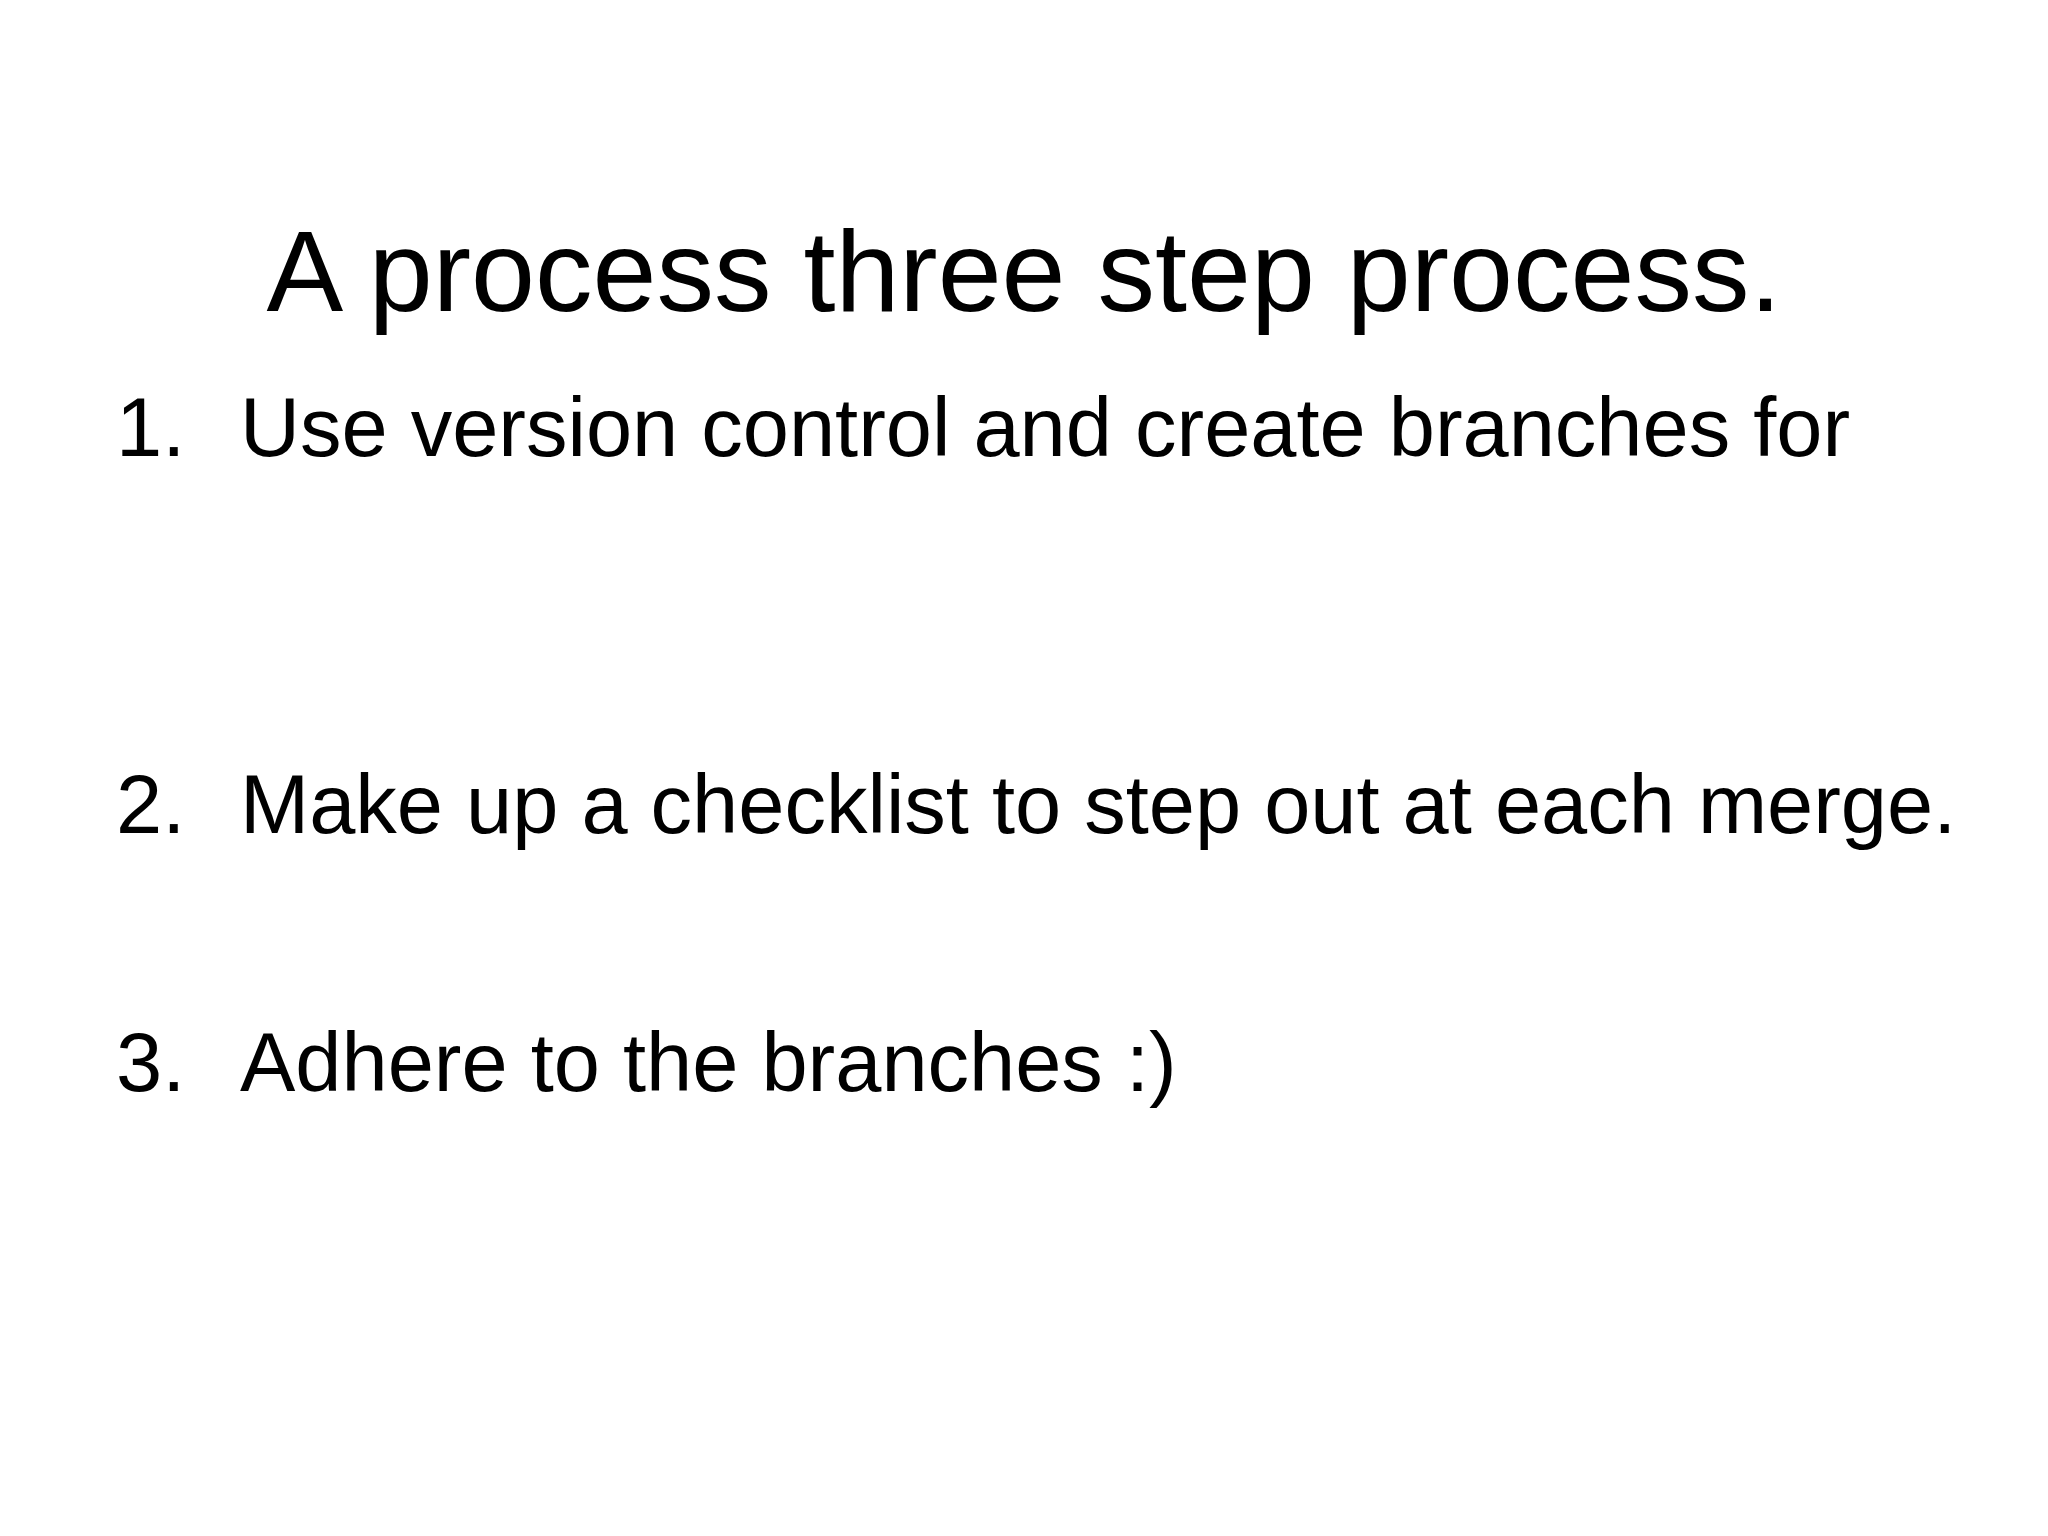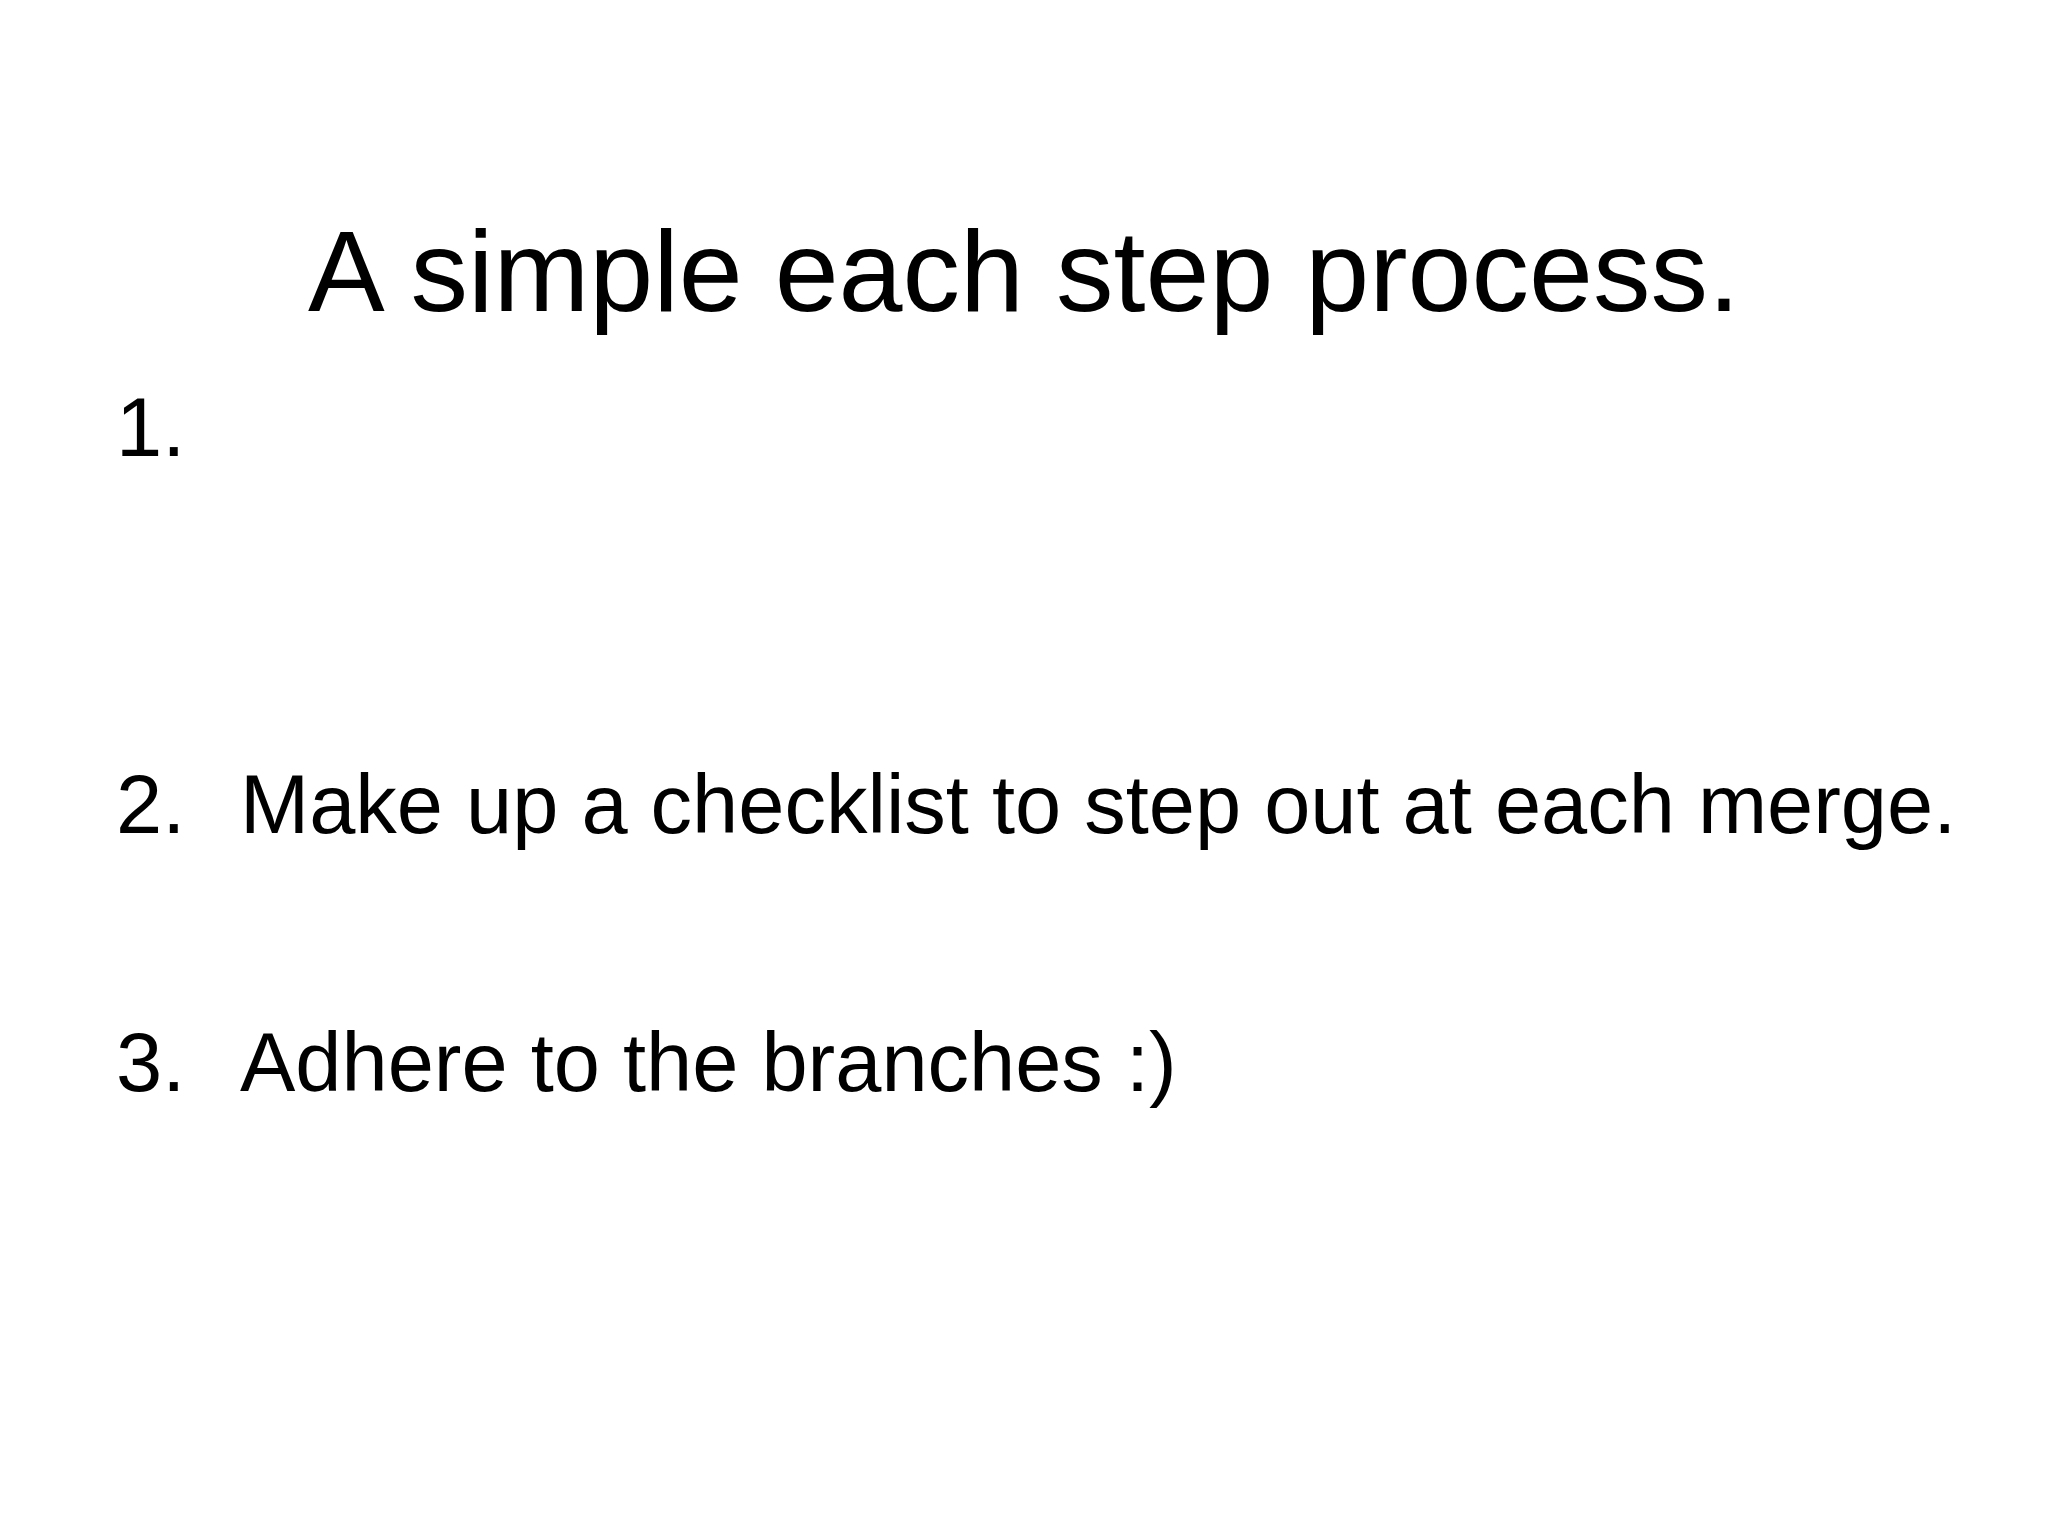--- a/index.html
+++ b/index.html
@@ -59,28 +59,28 @@
   }
   #item-1 { top: 374px; }
   #item-2 { top: 751px; }
   #item-3 { top: 1009px; }
 </style>
 </head>
 <body>
 
 <div class="slide">
 
-  <h1 class="slide-title">A simple each step process.</h1>
+  <h1 class="slide-title">A process three step process.</h1>
 
   <div class="list">
 
     <div class="list-item" id="item-1">
       <span class="item-number">1.</span>
       <span class="item-text">
-        <br>
+        <span class="item-line">Use version control and create branches for</span><br>
       </span>
     </div>
 
     <div class="list-item" id="item-2">
       <span class="item-number">2.</span>
       <span class="item-text">
         <span class="item-line">Make up a checklist to step out at each merge.</span>
       </span>
     </div>
 

